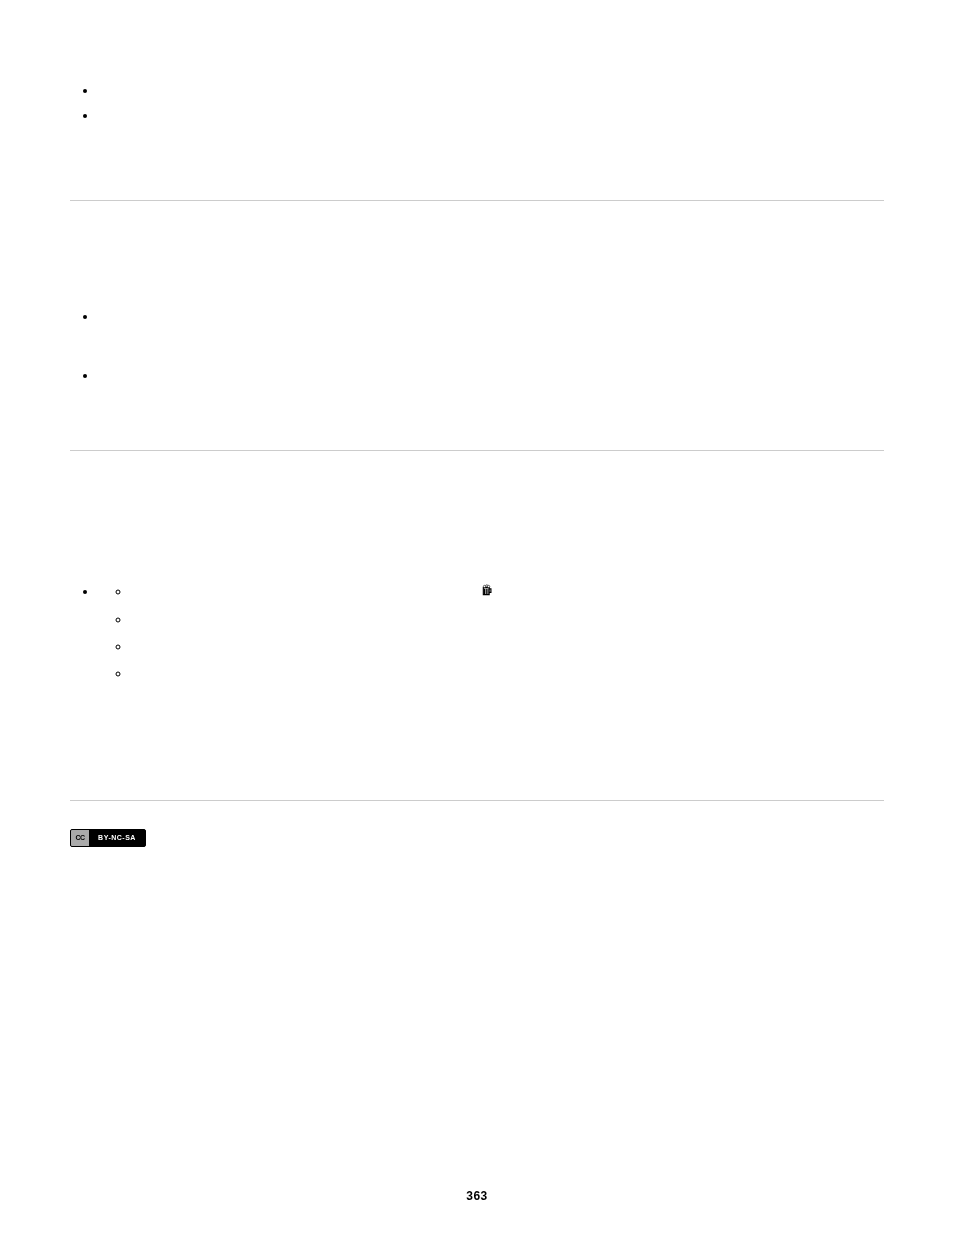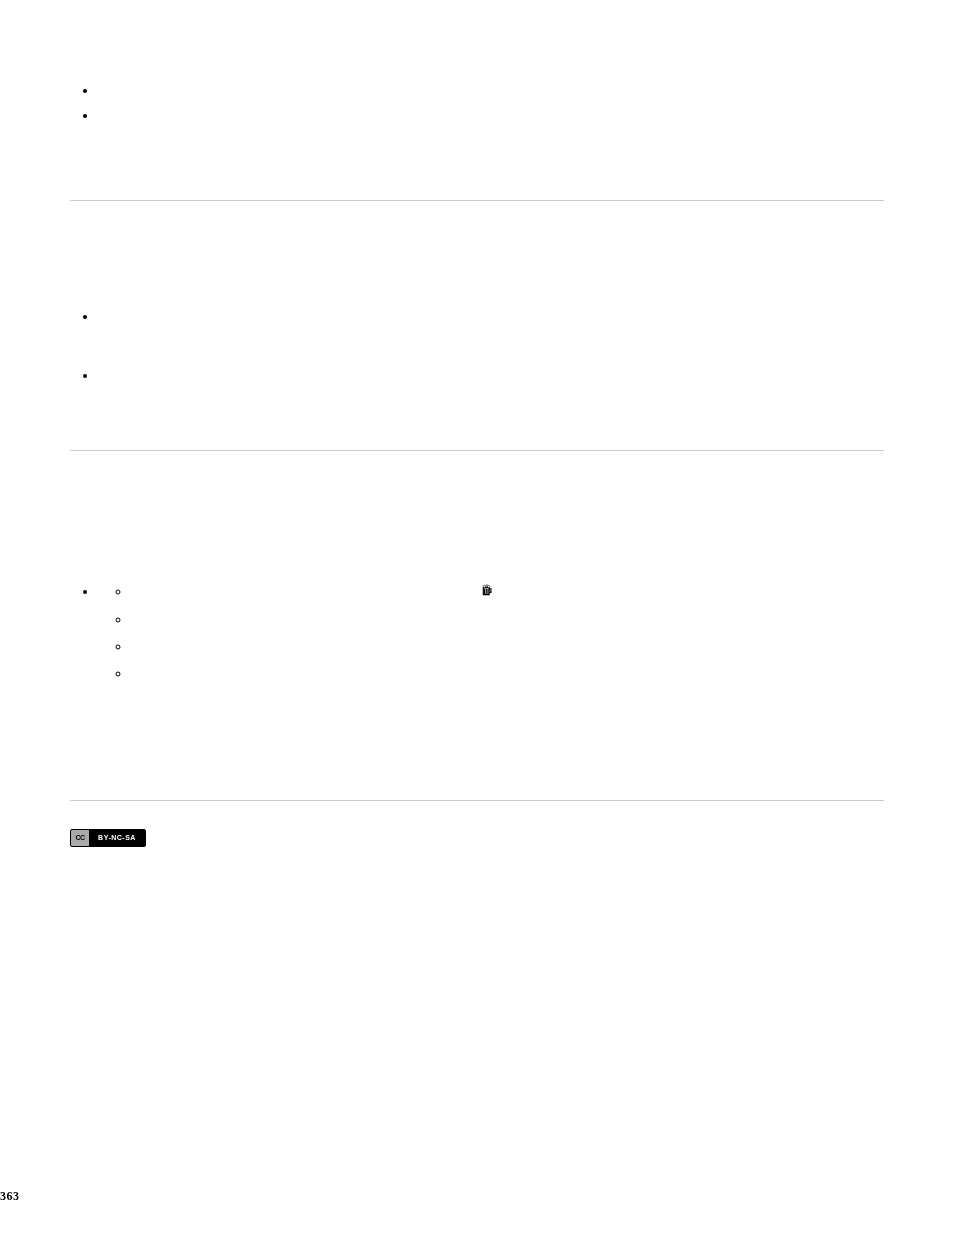--- a/index.html
+++ b/index.html
@@ -81,23 +81,24 @@
   }
   .inline-icon {
     display: inline-block;
     vertical-align: middle;
   }
   .page-number {
     position: absolute;
     bottom: 30px;
     left: 0;
     right: 0;
+    text-align: center;
     font-weight: bold;
     font-size: 12px;
-    font-family: Liberation Serif, serif;
+    font-family: Liberation Sans, sans-serif;
     letter-spacing: 0.5px;
   }
 </style>
 </head>
 <body>
 
 <div class="page">
 
   <div class="spacer-md"></div>
 

